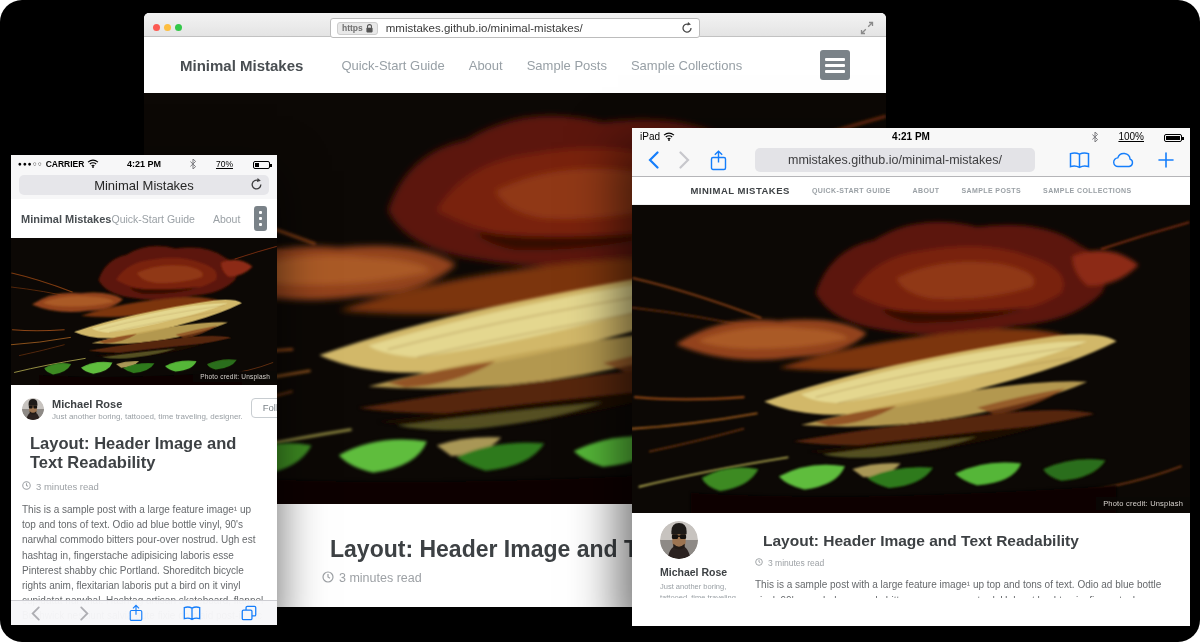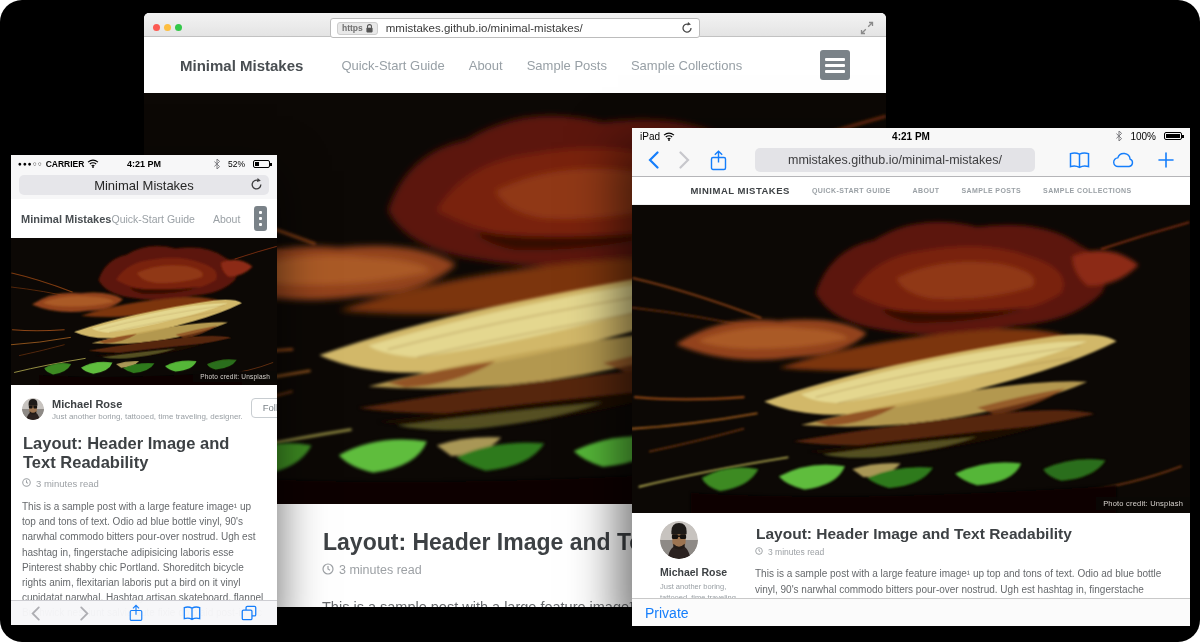--- a/index.html
+++ b/index.html
@@ -26,34 +26,34 @@
   .d-links{display:flex;gap:24px;margin-left:38px;font-size:13px;color:#98a0a6;white-space:nowrap;}
   .burger{background:#7a8288;border-radius:3px;display:flex;flex-direction:column;justify-content:center;gap:3px;padding:0 5px;cursor:pointer;}
   .burger i{display:block;height:3px;background:#fff;border-radius:1px;}
   .d-burger{margin-left:auto;width:30px;height:30px;}
   .hero{position:relative;background:#0c0805;overflow:hidden;}
   .d-hero{height:411px;}
   .hero svg{display:block;width:100%;height:100%;}
   .credit{position:absolute;right:0;bottom:3px;background:rgba(10,8,6,.72);color:#d8d4cf;
           font-size:7.5px;font-weight:normal;padding:2px 7px;letter-spacing:.2px;}
   .d-article{padding:24px 0 0 178px;}
-  .title{color:#3d4144;font-weight:bold;margin:1px;}
+  .title{color:#3d4144;font-weight:bold;margin:8px;}
   .d-title{font-size:23px;}
   .meta{display:flex;gap:5px;color:#9da1a5;margin-top:7px;}
   .d-meta{font-size:12.5px;}
   .body-p{color:#66696c;margin:0;}
   .d-p{font-size:14.5px;line-height:1.66;margin-top:18px;width:548px;}
 
   
   .ipad{position:absolute;left:632px;top:128px;width:558px;height:498px;background:#fff;z-index:2;
         box-shadow:-14px 14px 45px rgba(0,0,0,.55);overflow:hidden;}
   .t-status{position:relative;height:16px;background:#f8f8f8;display:flex;align-items:center;
             padding:0 8px;font-size:10px;color:#000;}
   .t-time{position:absolute;left:0;right:0;text-align:center;font-weight:bold;}
-  .status-right{margin-left:auto;display:flex;align-items:center;gap:8px;}
+  .status-right{margin-left:auto;display:flex;align-items:flex-end;gap:20px;text-decoration:underline;}
   .t-toolbar{display:flex;align-items:center;height:33px;background:#f8f8f8;
              border-bottom:1px solid #b5b5b8;padding:0 16px;gap:20px;}
   .t-urlfield{flex:0 0 280px;height:24px;margin-left:8px;background:#e3e3e7;border-radius:5px;
               display:flex;align-items:center;justify-content:center;font-size:12.5px;color:#3c3c3e;}
   .t-right{margin-left:auto;display:flex;align-items:center;gap:22px;}
   .t-nav{display:flex;align-items:center;justify-content:center;gap:22px;height:28px;background:#fff;
          border-bottom:1px solid #f0f0f0;}
   .t-brand{font-size:9.5px;font-weight:bold;color:#3d4144;text-transform:uppercase;letter-spacing:.5px;}
   .t-link{font-size:7px;color:#9aa0a5;text-transform:uppercase;letter-spacing:.4px;font-weight:bold;}
   .t-hero{height:308px;}
@@ -310,39 +310,36 @@
         <div class="meta t-meta">
           <svg class="icon" width="8" height="8" viewBox="0 0 12 12">
               <circle cx="6" cy="6" r="5" fill="none" stroke="#9da1a5" stroke-width="1.4"></circle>
               <path d="M6 3 V6 L8 7.2" fill="none" stroke="#9da1a5" stroke-width="1.4"></path>
             </svg>
           <span>3 minutes read</span>
         </div>
         <p class="body-p t-p">This is a sample post with a large feature image¹ up top and tons of text. Odio ad blue bottle vinyl, 90's narwhal commodo bitters pour-over nostrud. Ugh est hashtag in, fingerstache adipisicing laboris esse Pinterest shabby chic Portland. Shoreditch bicycle rights anim, flexitarian laboris put a bird on it vinyl cupidatat narwhal. Hashtag artisan skateboard, flannel Bushwick nesciunt salvia aute fixie do plaid post-ironic dolor McSweeney's. Cliche pour-over chambray nulla four loko skateboard sapiente hashtag.</p>
       </article>
     </div>
-    <div class="t-private">
-      <span>Private</span>
-    </div>
   </section>
 
   <section class="iphone">
     <div class="p-status">
       <span class="sig-dots">●●●○○</span>
       <span class="p-carrier">CARRIER</span>
       <svg class="icon" width="12" height="9" viewBox="0 0 12 9">
           <path d="M1 3.2 Q6 -1 11 3.2 M2.8 5 Q6 2.4 9.2 5 M4.6 6.8 Q6 5.8 7.4 6.8" fill="none" stroke="#000" stroke-width="1.1"></path>
           <circle cx="6" cy="8" r=".9"></circle>
         </svg>
       <span class="p-time">4:21 PM</span>
       <span class="status-right">
         <svg class="icon" width="6" height="10" viewBox="0 0 6 10">
             <path d="M3 0 L3 10 M3 0 L5.6 2.4 L.4 7.4 M3 10 L5.6 7.6 L.4 2.6" fill="none" stroke="#7a7a7e" stroke-width="1"></path>
           </svg>
-        <span>52%</span>
+        <span>70%</span>
         <span style="display:inline-block;width:17px;height:8px;border:1px solid #000;border-radius:2px;position:relative;">
             <span style="position:absolute;left:1px;top:1px;bottom:1px;width:4px;background:#000;"></span>
             <span style="position:absolute;right:-3px;top:2px;width:2px;height:3px;background:#000;"></span>
           </span>
       </span>
     </div>
     <div class="p-urlbar">
       <div class="p-field">
         <span>Minimal Mistakes</span>
         <span class="p-reload icon">

